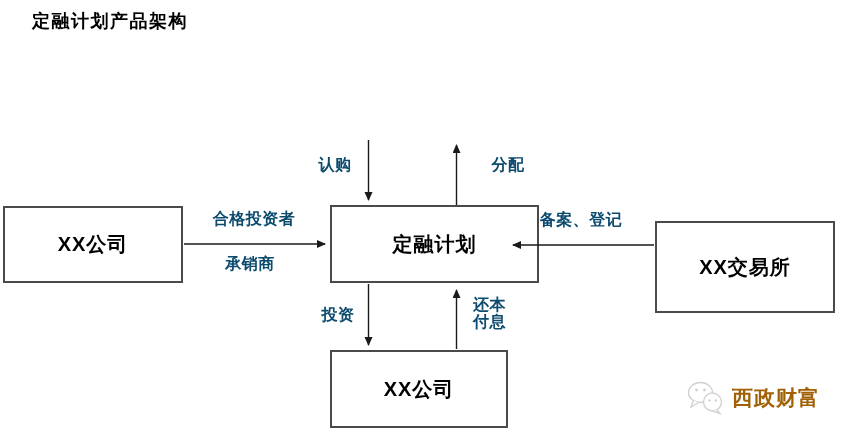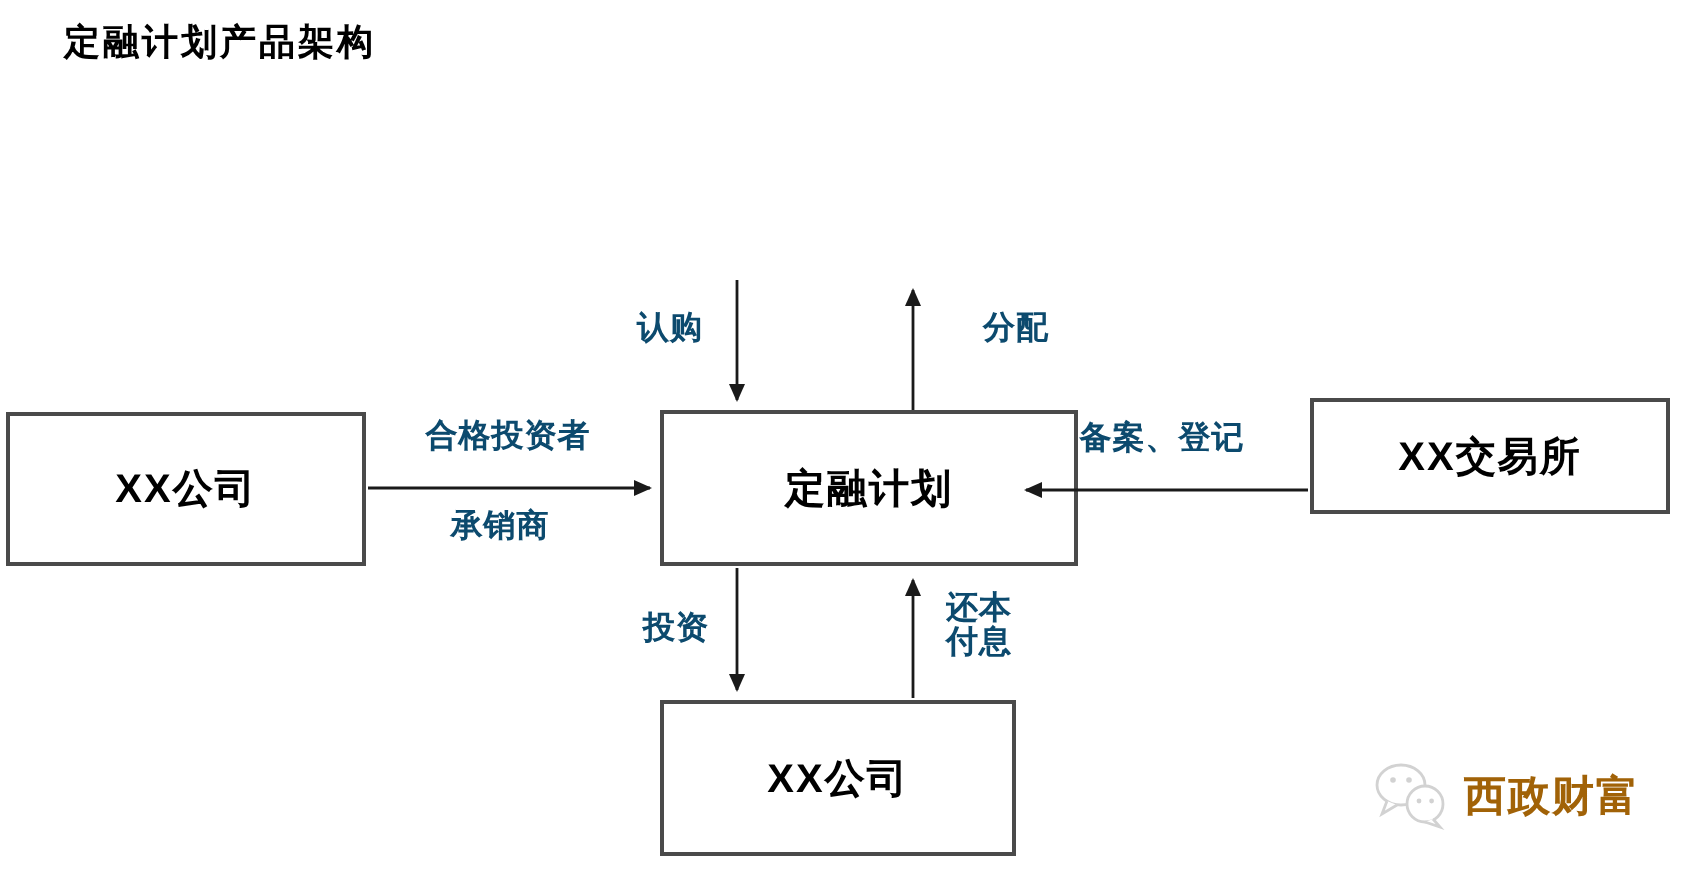--- a/index.html
+++ b/index.html
@@ -30,21 +30,21 @@
     align-items: center;
     justify-content: center;
     font-size: 20px;
     font-weight: bold;
     color: #000000;
     letter-spacing: 1px;
   }
   .node-investors     { left: 330px; top: 61px;  width: 178px; height: 78px; }
   .node-plan          { left: 330px; top: 205px; width: 209px; height: 78px; }
   .node-company-left  { left: 3px;   top: 206px; width: 180px; height: 77px; }
-  .node-exchange      { left: 655px; top: 199px; width: 180px; height: 58px; }
+  .node-exchange      { left: 655px; top: 221px; width: 180px; height: 92px; }
   .node-company-bottom{ left: 330px; top: 350px; width: 178px; height: 78px; }
   .arrows-layer {
     position: absolute;
     left: 0; top: 0;
     width: 842px; height: 437px;
     pointer-events: none;
   }
   .arrows-layer line {
     stroke: #1a1a1a;
     stroke-width: 1.4;

